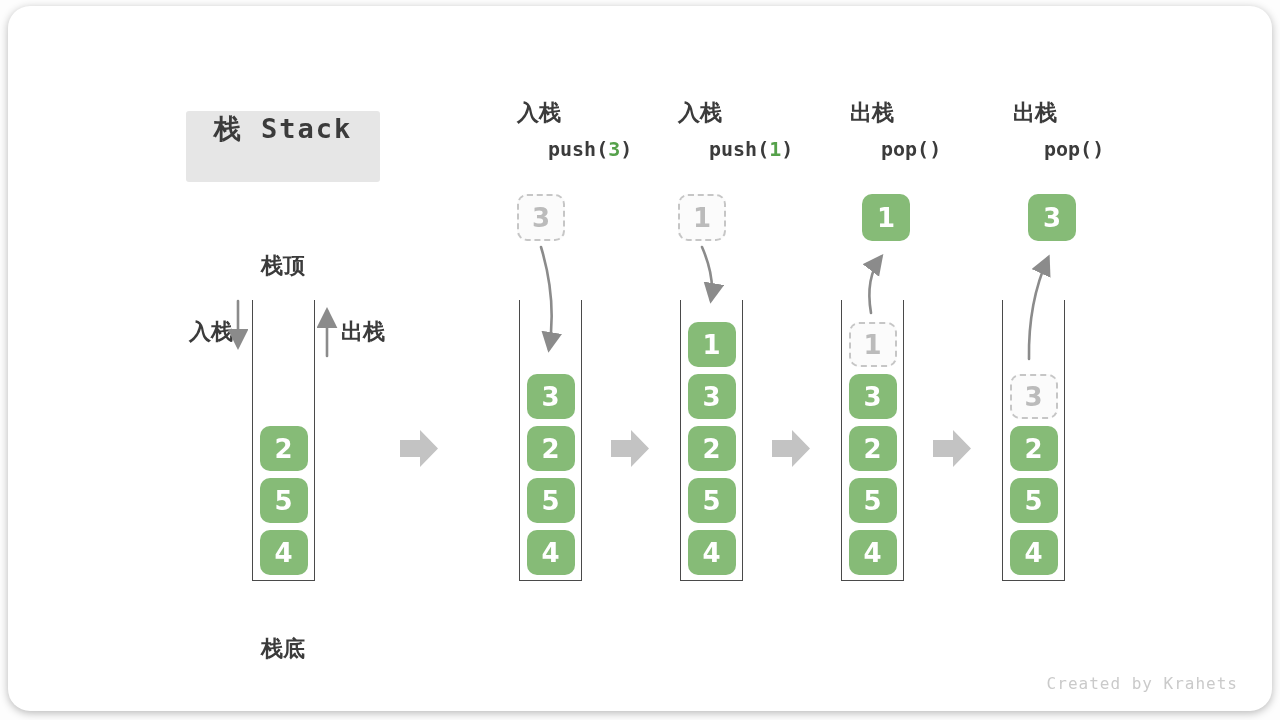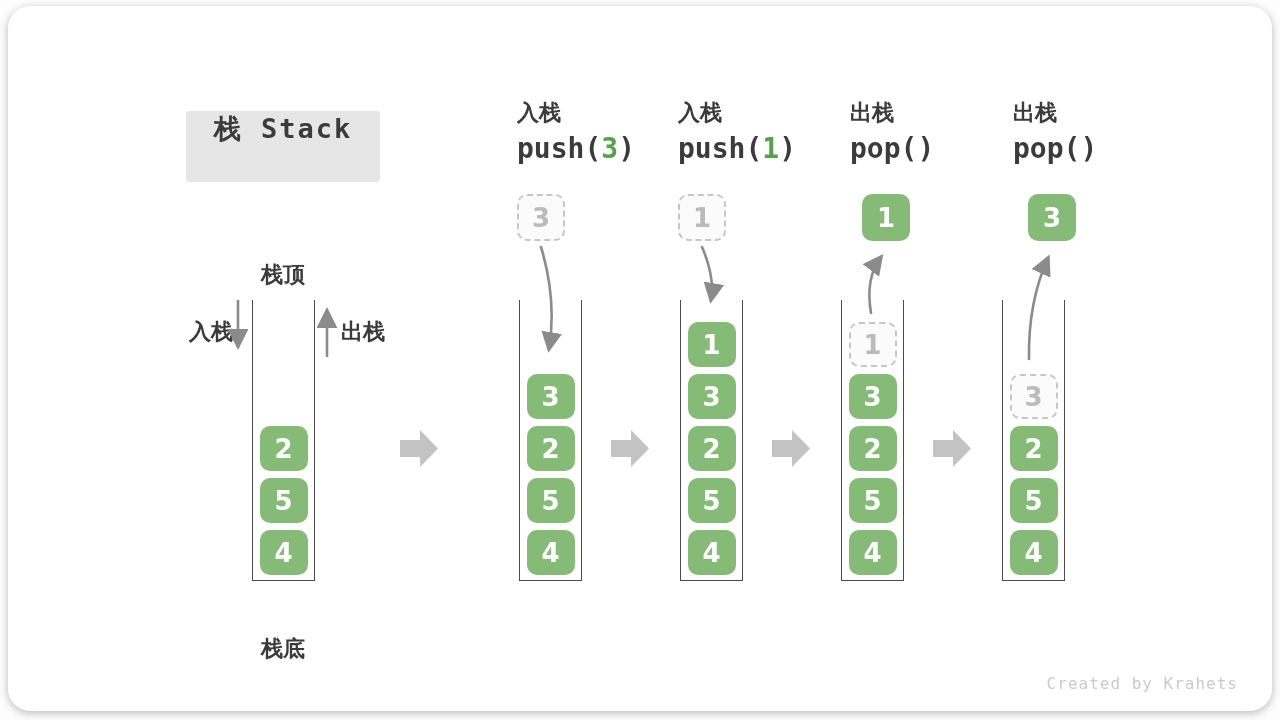--- a/index.html
+++ b/index.html
@@ -7,22 +7,22 @@
   .card{position:absolute;left:8px;top:6px;width:1264px;height:705px;background:#ffffff;
         border-radius:22px;box-shadow:0 2px 9px rgba(0,0,0,0.28);}
   
   .title-box{position:absolute;left:186px;top:111px;width:194px;height:71px;
              background:var(--title-bg);border-radius:3px;display:flex;align-items:flex-start;justify-content:center;}
   .title-box span{font-size:27px;font-weight:700;color:var(--text-dark);letter-spacing:2px;
                   font-family:"DejaVu Sans Mono","DejaVu Sans",monospace;}
   
   .op{position:absolute;top:100px;}
   .op-zh{font-size:22px;font-weight:700;color:var(--text-dark);line-height:26px;}
-  .op-code{margin-top:10px;font-family:"DejaVu Sans Mono",monospace;font-size:28px;font-weight:600;
-           color:var(--text-dark);line-height:26px;white-space:pre;}
+  .op-code{margin-top:10px;font-family:"DejaVu Sans Mono",monospace;font-size:20px;font-weight:600;
+           color:var(--text-dark);line-height:26px;white-space:pre;margin-left:31px;}
   .op-code .arg{color:var(--code-green);font-weight:800;}
   
   .lbl{position:absolute;font-size:22px;font-weight:700;color:var(--text-dark);}
   .lbl.center{width:100px;text-align:center;}
   
   .stack{position:absolute;top:300px;width:63px;height:281px;box-sizing:border-box;
          border-left:1.5px solid var(--wall-dark);border-right:1.5px solid var(--wall-dark);
          border-bottom:1.5px solid var(--wall-dark);
          display:flex;flex-direction:column;justify-content:flex-end;align-items:center;
          gap:7px;padding-bottom:5px;}
@@ -62,21 +62,21 @@
   </div>
   <div class="op" style="left:850px">
     <div class="op-zh">出栈</div>
     <div class="op-code"><span>pop(</span><span class="arg"></span><span>)</span></div>
   </div>
   <div class="op" style="left:1013px">
     <div class="op-zh">出栈</div>
     <div class="op-code"><span>pop(</span><span class="arg"></span><span>)</span></div>
   </div>
 
-  <div class="lbl center" style="left:233px;top:260px">栈顶</div>
+  <div class="lbl center" style="left:233px;top:251px">栈顶</div>
   <div class="lbl center" style="left:233px;top:634px">栈底</div>
   <div class="lbl" style="left:189px;top:317px">入栈</div>
   <div class="lbl" style="left:341px;top:317px">出栈</div>
 
   <div class="cell dashed floating" style="left:517px;top:194px">3</div>
   <div class="cell dashed floating" style="left:678px;top:194px">1</div>
   <div class="cell floating" style="left:862px;top:194px">1</div>
   <div class="cell floating" style="left:1028px;top:194px">3</div>
 
   <div class="stack" style="left:252px">

